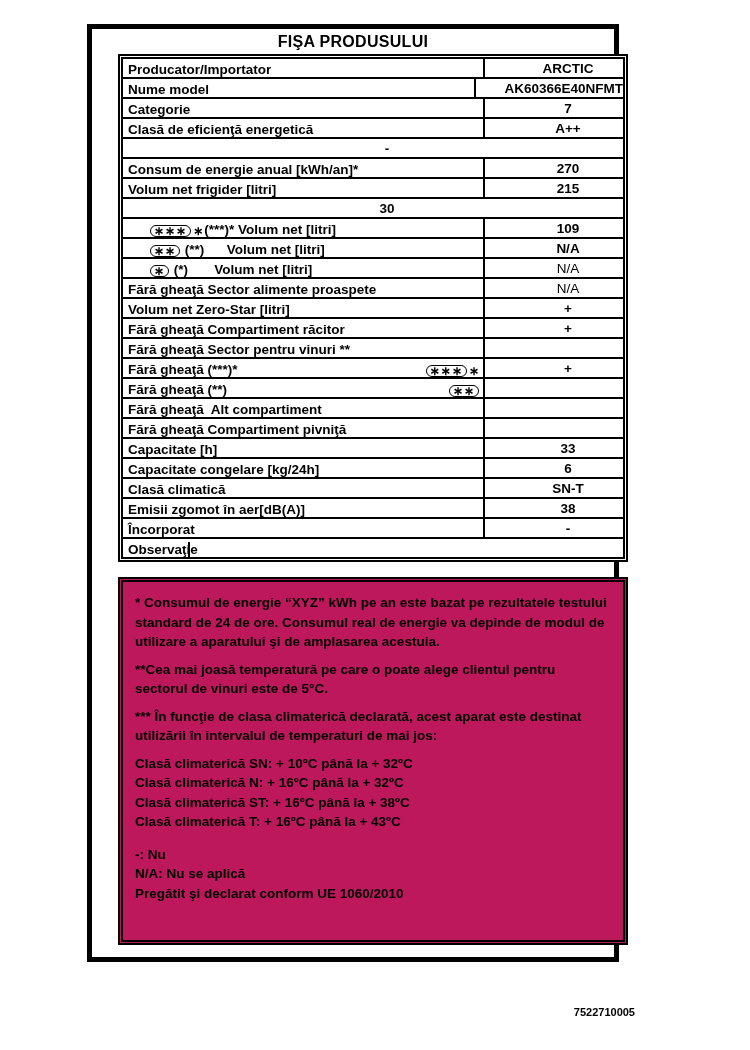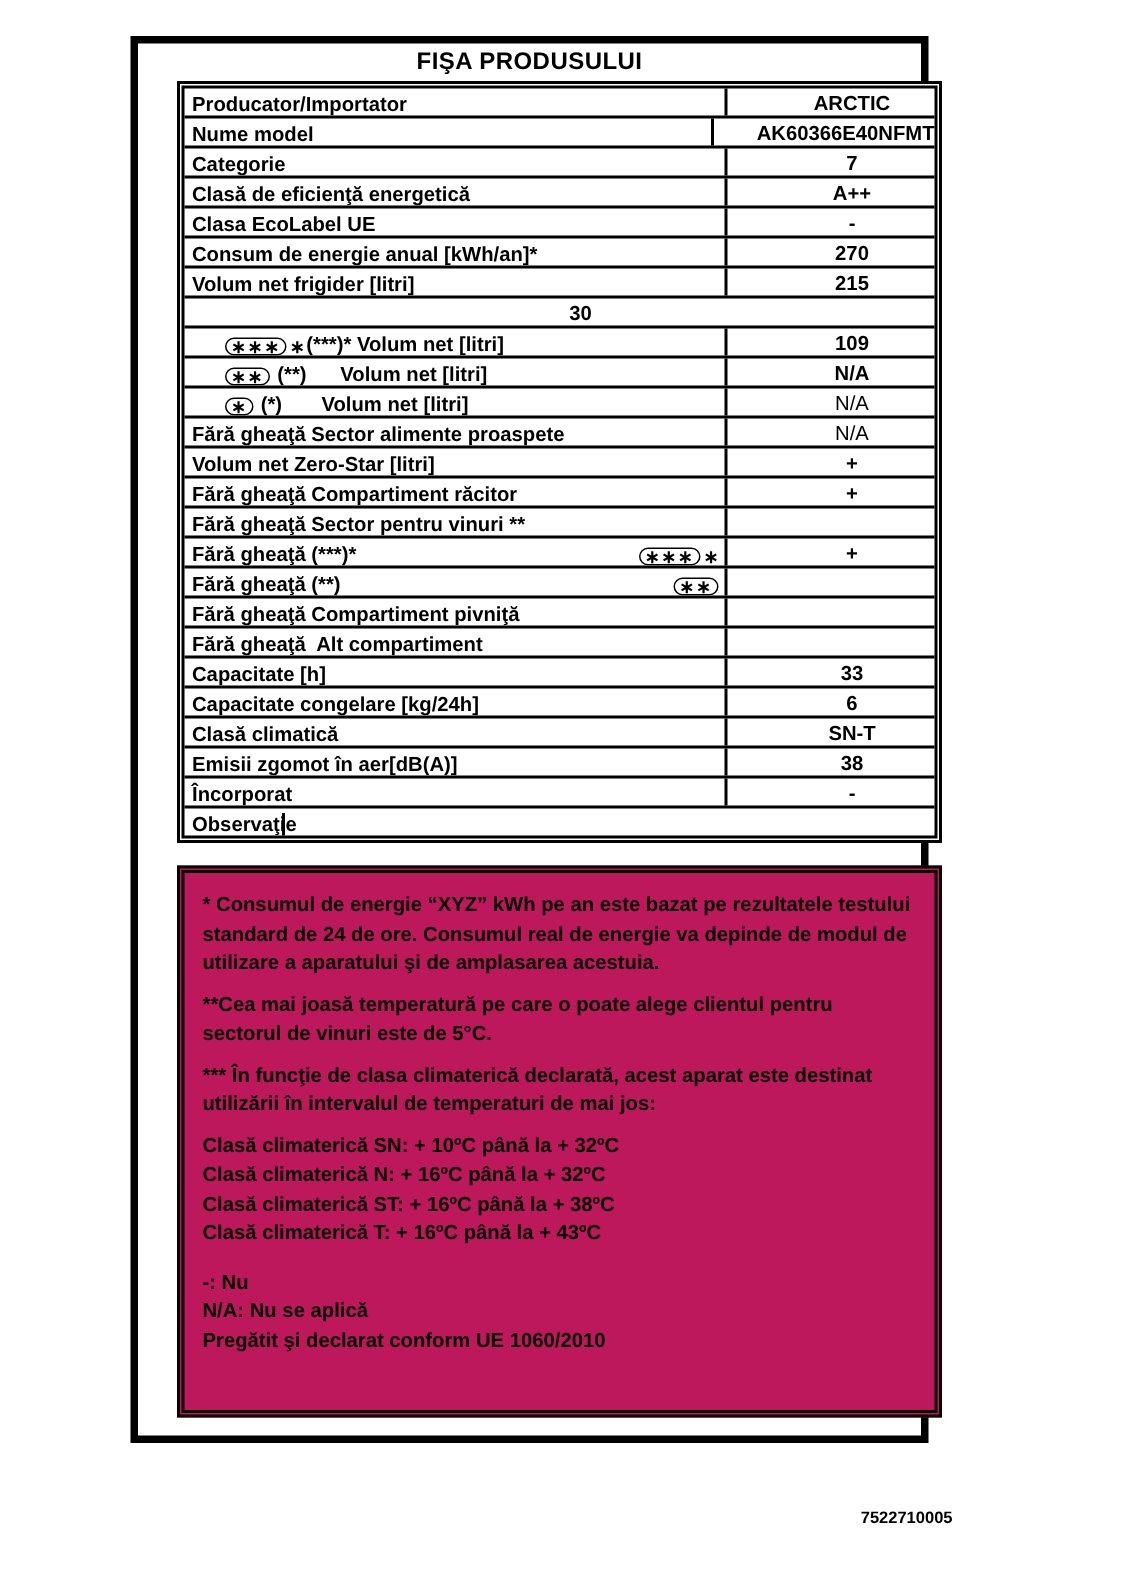--- a/index.html
+++ b/index.html
@@ -140,21 +140,20 @@
       </div>
       <div class="tr">
         <div class="td label"><span class="lab-text">Categorie</span></div>
         <div class="td value">7</div>
       </div>
       <div class="tr">
         <div class="td label"><span class="lab-text">Clasă de eficienţă energetică</span></div>
         <div class="td value">A++</div>
       </div>
       <div class="tr">
-        <div class="td label"><span class="lab-text">Clasa EcoLabel UE</span></div>
         <div class="td value">-</div>
       </div>
       <div class="tr">
         <div class="td label"><span class="lab-text">Consum de energie anual [kWh/an]*</span></div>
         <div class="td value">270</div>
       </div>
       <div class="tr">
         <div class="td label"><span class="lab-text">Volum net frigider [litri]</span></div>
         <div class="td value">215</div>
       </div>
@@ -191,25 +190,25 @@
       </div>
       <div class="tr">
         <div class="td label"><span class="lab-text">Fără gheaţă (***)*</span><span class="right-stars"><span class="star-box">∗∗∗</span><span class="star-suffix">∗</span></span></div>
         <div class="td value">+</div>
       </div>
       <div class="tr">
         <div class="td label"><span class="lab-text">Fără gheaţă (**)</span><span class="right-stars"><span class="star-box">∗∗</span></span></div>
         <div class="td value"></div>
       </div>
       <div class="tr">
+        <div class="td label"><span class="lab-text">Fără gheaţă  Alt compartiment</span></div>
+        <div class="td value"></div>
+      </div>
+      <div class="tr">
         <div class="td label"><span class="lab-text">Fără gheaţă Compartiment pivniţă</span></div>
-        <div class="td value"></div>
-      </div>
-      <div class="tr">
-        <div class="td label"><span class="lab-text">Fără gheaţă  Alt compartiment</span></div>
         <div class="td value"></div>
       </div>
       <div class="tr">
         <div class="td label"><span class="lab-text">Capacitate [h]</span></div>
         <div class="td value">33</div>
       </div>
       <div class="tr">
         <div class="td label"><span class="lab-text">Capacitate congelare [kg/24h]</span></div>
         <div class="td value">6</div>
       </div>

